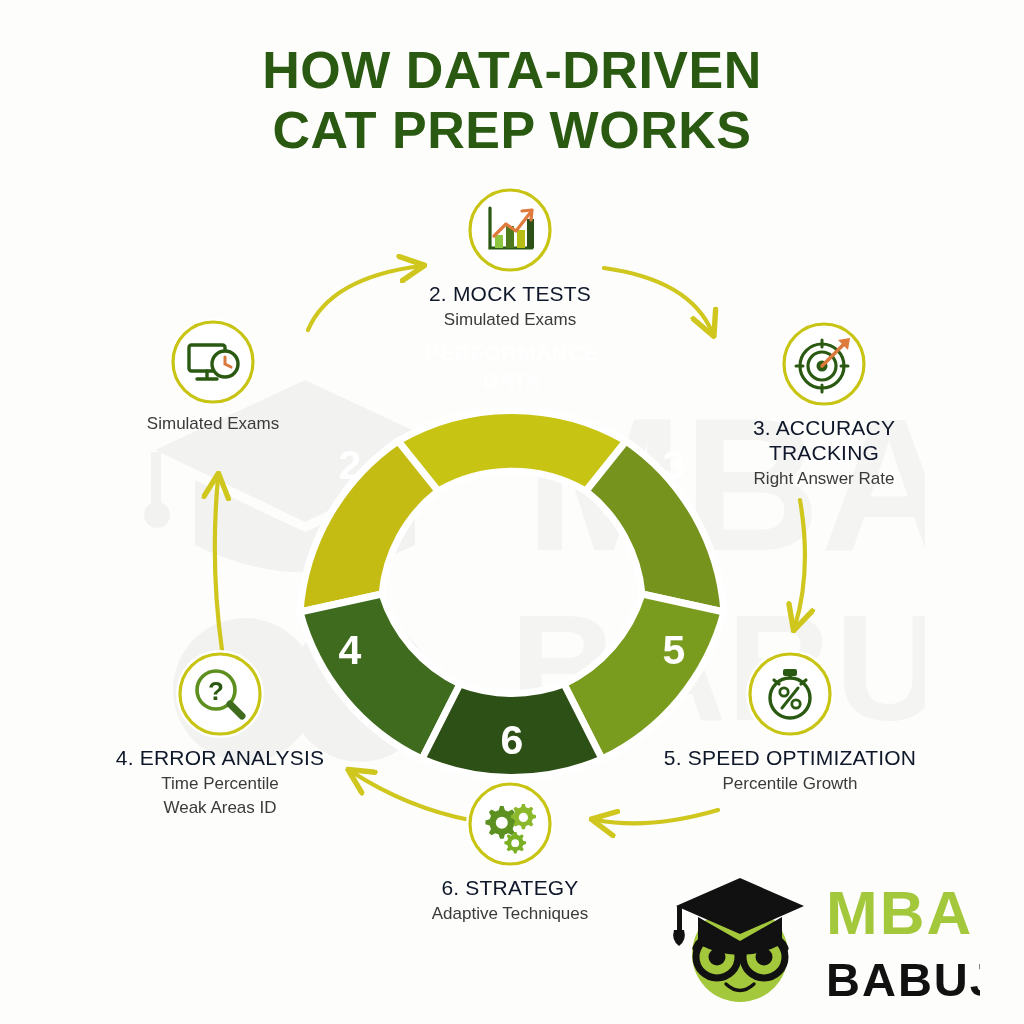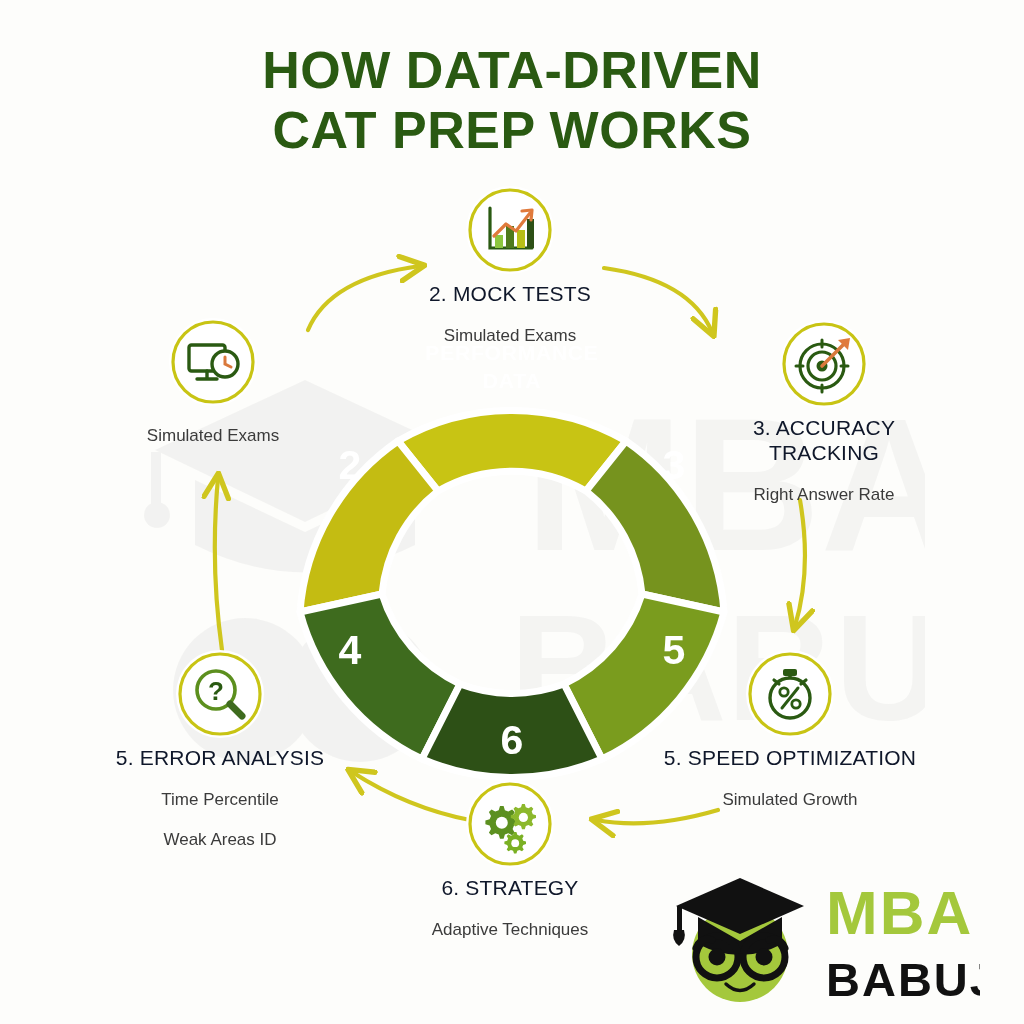--- a/index.html
+++ b/index.html
@@ -105,21 +105,21 @@
     color: #0f172a;
     font-size: 21px;
     font-weight: normal;
     line-height: 1.2;
     letter-spacing: 0.2px;
   }
   .step .sub {
     color: #3b3b3b;
     font-size: 17px;
     line-height: 1.25;
-    margin-top: 19px;
+    margin-top: 3px;
   }
 
   #step1 { left: 85px;  top: 318px; width: 256px; }
   #step2 { left: 385px; top: 186px; width: 250px; }
   #step3 { left: 700px; top: 320px; width: 248px; }
   #step4 { left: 640px; top: 650px; width: 300px; }
   #step5 { left: 80px;  top: 650px; width: 280px; }
   #step6 { left: 385px; top: 780px; width: 250px; }
 
   
@@ -260,33 +260,33 @@
         <circle cx="44" cy="48" r="20" fill="none" stroke="#2a5a12" stroke-width="3.4"></circle>
         <rect x="37" y="19" width="14" height="7" rx="2" fill="#2a5a12"></rect>
         <path d="M44 26 L44 28" stroke="#2a5a12" stroke-width="3.4"></path>
         <path d="M28 30 L33 34 M60 30 L55 34" stroke="#2a5a12" stroke-width="3.2" stroke-linecap="round"></path>
         <circle cx="38" cy="42" r="4.2" fill="none" stroke="#2a5a12" stroke-width="2.8"></circle>
         <circle cx="50" cy="54" r="4.2" fill="none" stroke="#2a5a12" stroke-width="2.8"></circle>
         <path d="M52 38 L36 58" stroke="#2a5a12" stroke-width="3" stroke-linecap="round"></path>
       </svg>
     </div>
     <div class="ttl">5. SPEED OPTIMIZATION</div>
-    <div class="sub">Simulated Growth</div>
+    <div class="sub">Percentile Growth</div>
   </div>
 
   <div class="step" id="step5">
     <div class="badge">
       <svg width="88" height="88" viewBox="0 0 88 88">
         <circle cx="44" cy="44" r="40" fill="none" stroke="#c8c414" stroke-width="3.2"></circle>
         <circle cx="40" cy="40" r="19" fill="none" stroke="#5c8f1e" stroke-width="3.6"></circle>
         <path d="M54 54 L66 66" stroke="#3e6b1e" stroke-width="7" stroke-linecap="round"></path>
         <text x="40" y="50" text-anchor="middle" font-family="Liberation Sans, sans-serif" font-size="26" font-weight="bold" fill="#2a5a12">?</text>
       </svg>
     </div>
-    <div class="ttl">5. ERROR ANALYSIS</div>
+    <div class="ttl">4. ERROR ANALYSIS</div>
     <div class="sub">Time Percentile</div>
     <div class="sub">Weak Areas ID</div>
   </div>
 
   <div class="step" id="step6">
     <div class="badge">
       <svg width="88" height="88" viewBox="0 0 88 88">
         <circle cx="44" cy="44" r="40" fill="none" stroke="#c8c414" stroke-width="3.2"></circle>
         <g fill="#5c9020">
           <path d="M34 26 l3.6 0 1.3 4.2 3.4 1.4 3.8-2.1 2.6 2.6 -2.1 3.8 1.4 3.4 4.2 1.3 0 3.6 -4.2 1.3 -1.4 3.4 2.1 3.8 -2.6 2.6 -3.8-2.1 -3.4 1.4 -1.3 4.2 -3.6 0 -1.3-4.2 -3.4-1.4 -3.8 2.1 -2.6-2.6 2.1-3.8 -1.4-3.4 -4.2-1.3 0-3.6 4.2-1.3 1.4-3.4 -2.1-3.8 2.6-2.6 3.8 2.1 3.4-1.4 Z"></path>

